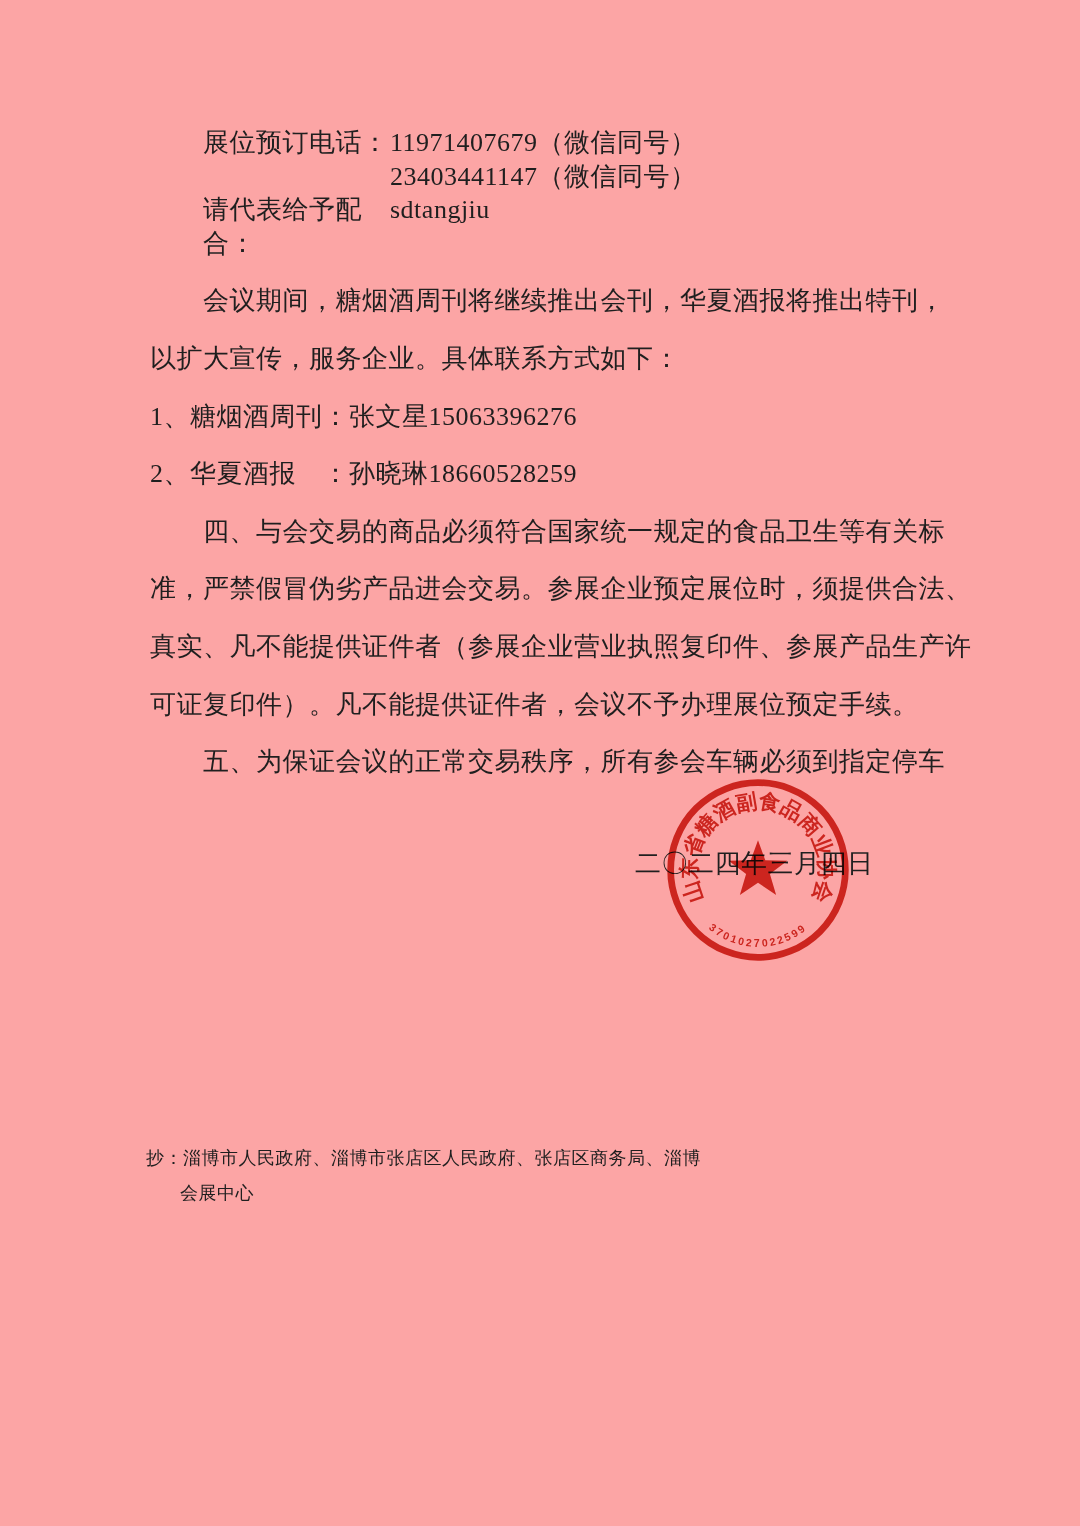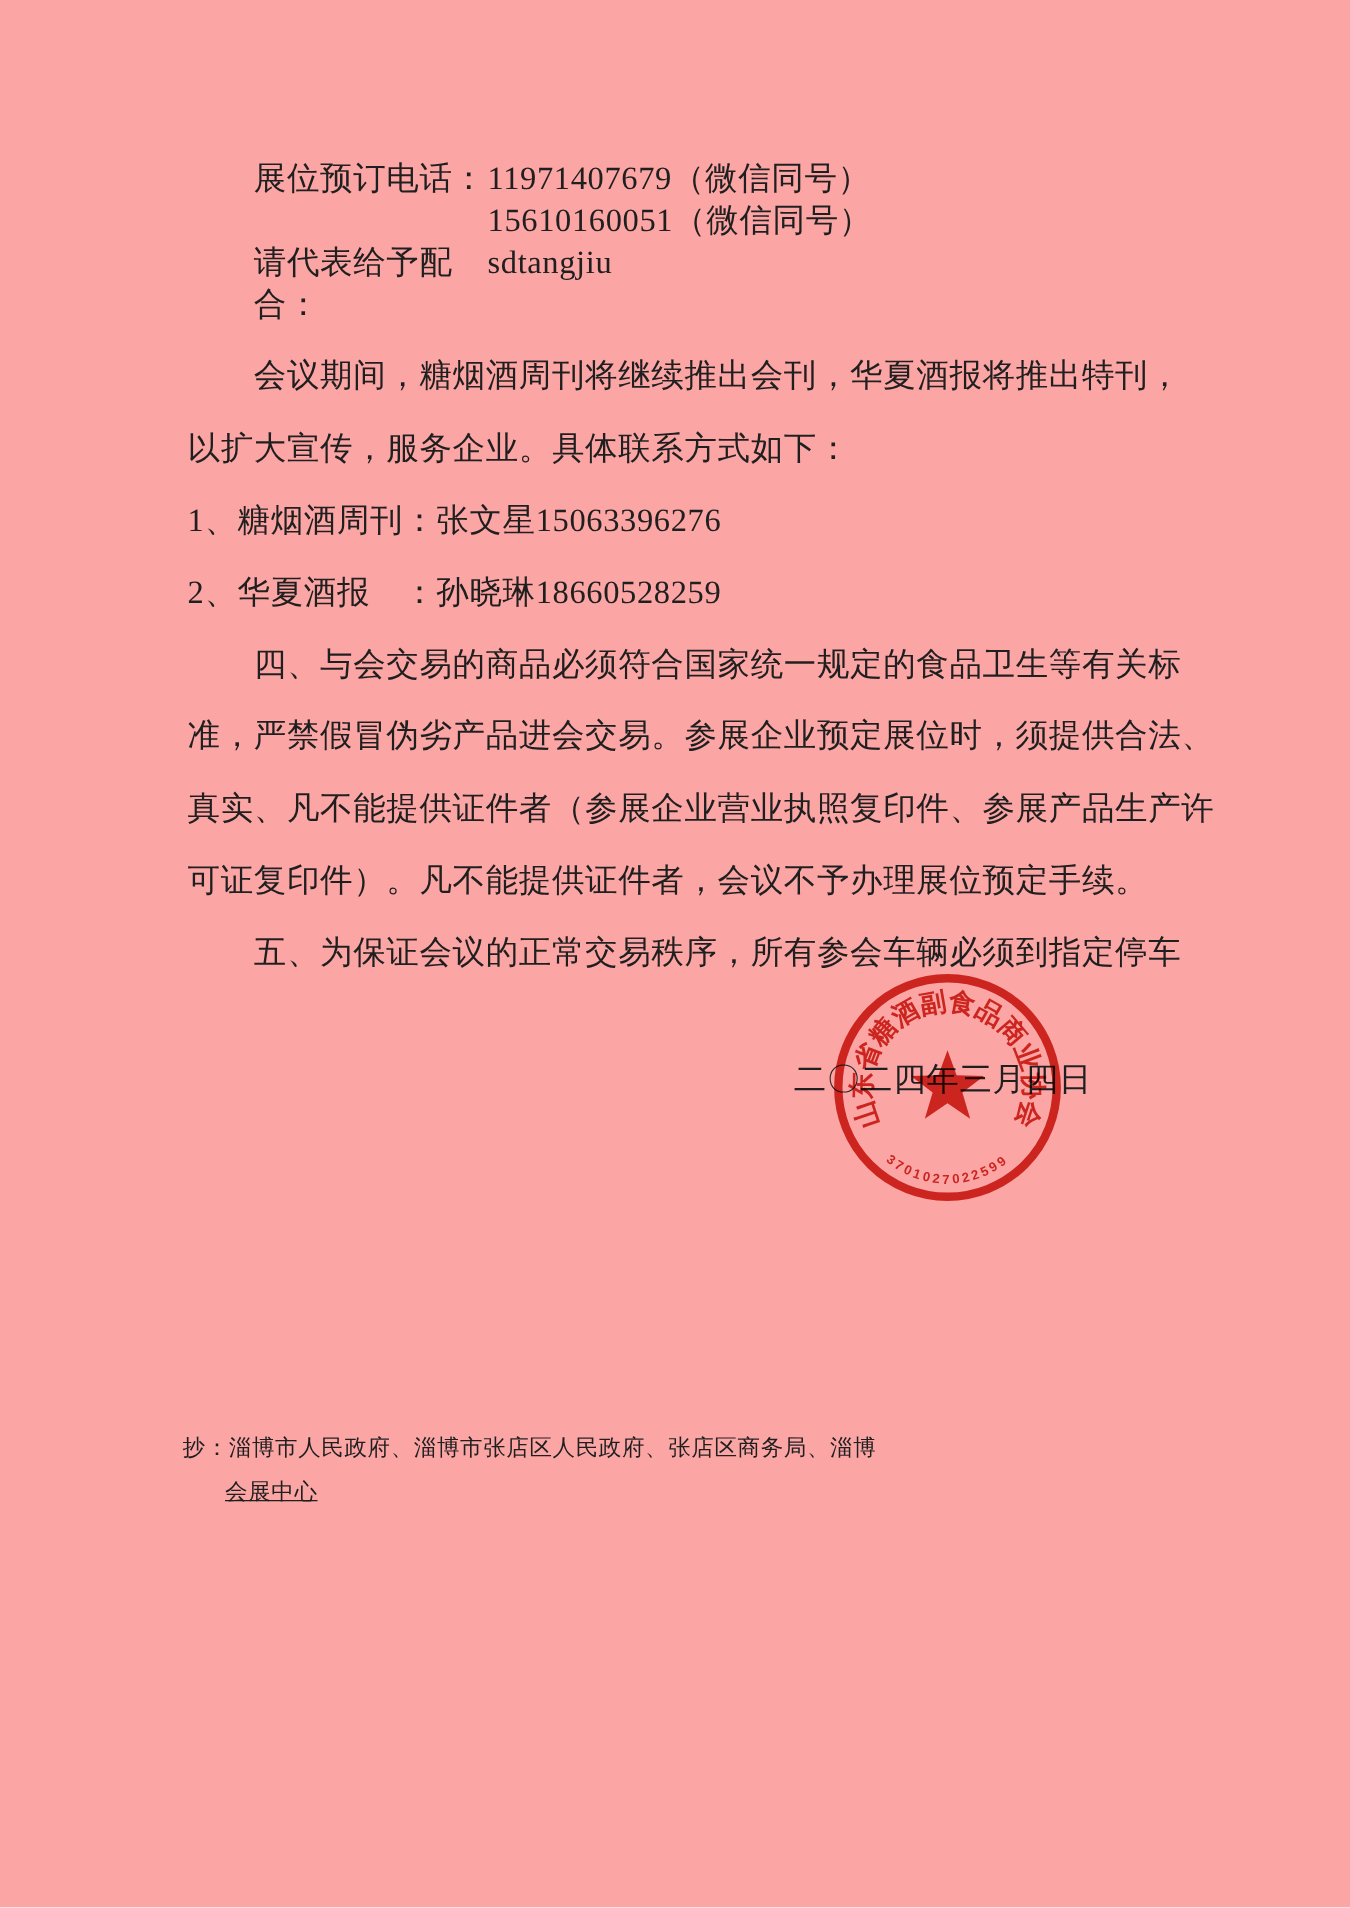--- a/index.html
+++ b/index.html
@@ -53,36 +53,36 @@
     letter-spacing:2.5px;
   }
   .cc {
     position:absolute;
     left:146px; top:1141px;
     width:800px;
     font-size:18px;
     line-height:34.5px;
     letter-spacing:0.5px;
   }
-  .cc-line2 { padding-left:34px;text-decoration:underline; }
+  .cc-line2 { padding-left:34px; }
 </style>
 </head>
 <body>
 
 <div class="page">
 
   <div class="content">
 
     <div class="row">
       <span class="label">展位预订电话：</span>
       <span>11971407679（微信同号）</span>
     </div>
     <div class="row">
       <span class="label"></span>
-      <span>15610160051（微信同号）</span>
+      <span>23403441147（微信同号）</span>
     </div>
     <div class="row">
       <span class="label">请代表给予配合：</span>
       <span>sdtangjiu</span>
     </div>
 
     <div class="line indent">会议期间，糖烟酒周刊将继续推出会刊，华夏酒报将推出特刊，</div>
     <div class="line">以扩大宣传，服务企业。具体联系方式如下：</div>
     <div class="line">1、糖烟酒周刊：张文星15063396276</div>
     <div class="line">2、华夏酒报　：孙晓琳18660528259</div>

